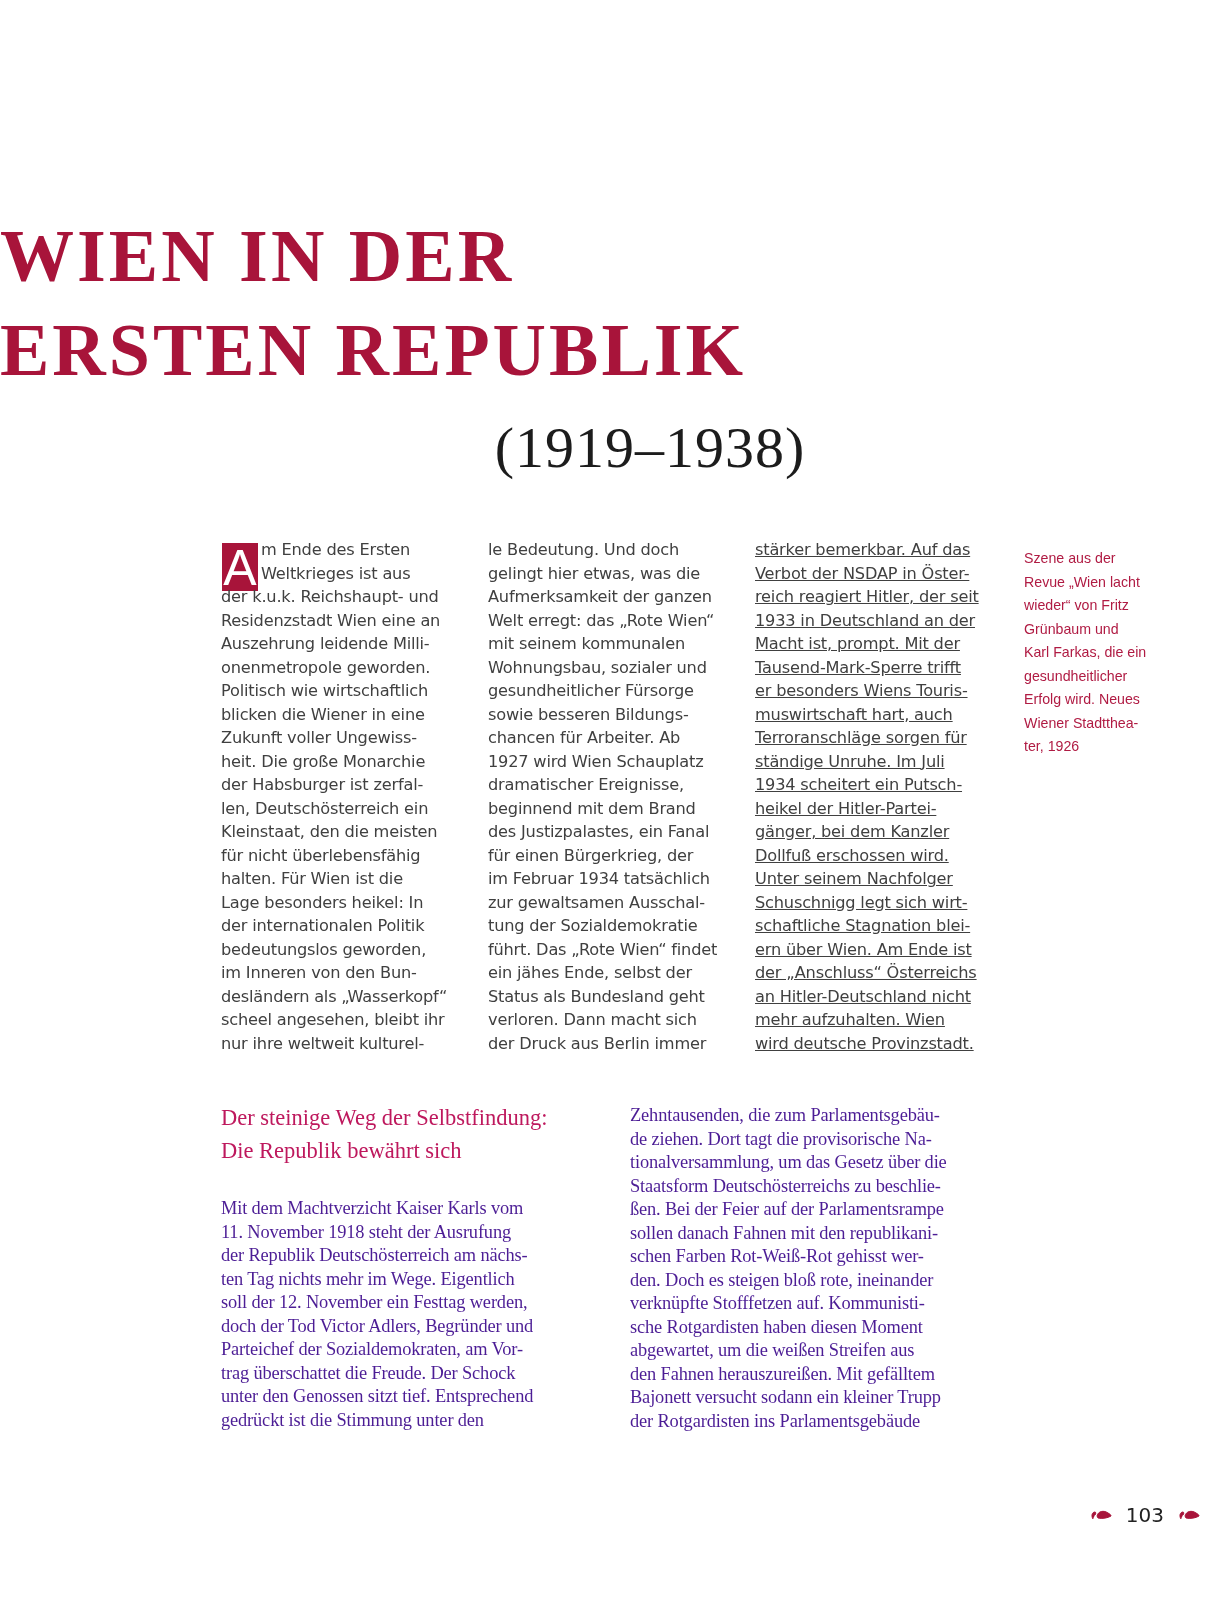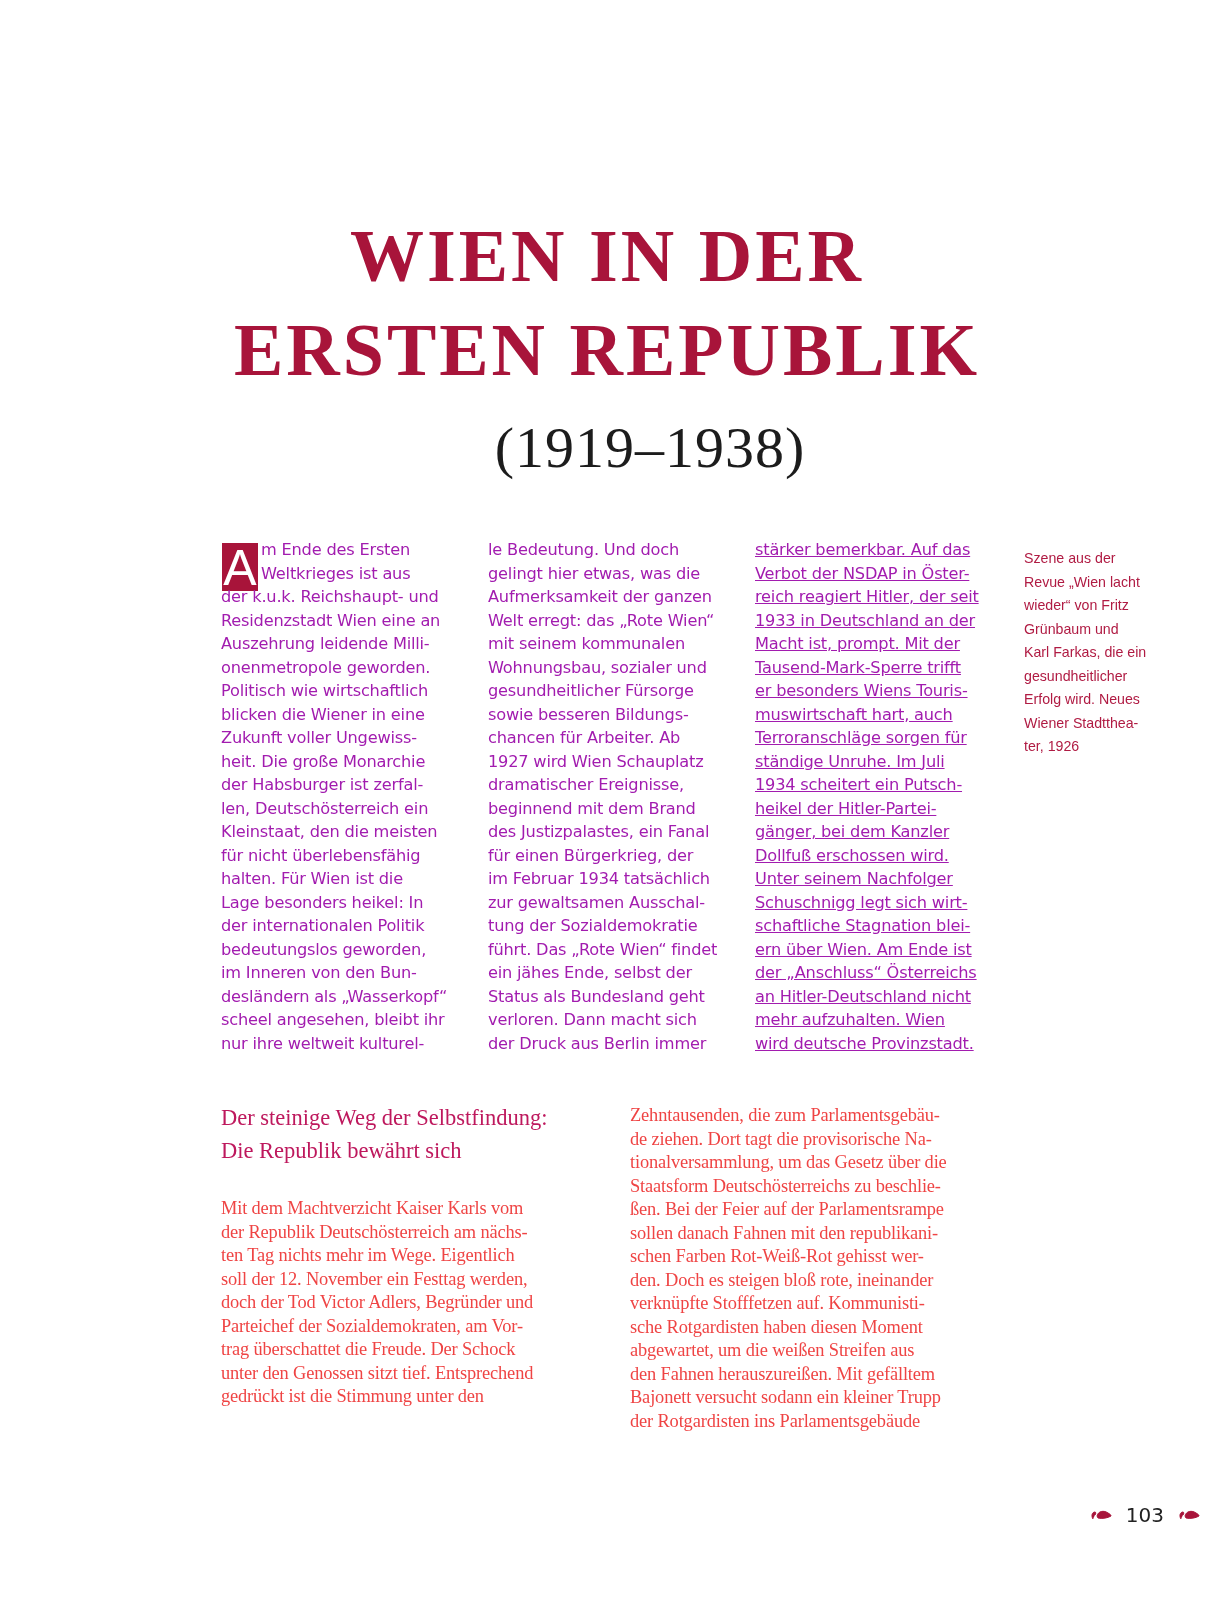--- a/index.html
+++ b/index.html
@@ -1,33 +1,33 @@
 <!DOCTYPE html>
 <html><head>
 <meta charset="utf-8">
 <style>
   html, body { margin: 0; padding: 0; background: #ffffff; }
   body { width: 1214px; height: 1600px; position: relative; overflow: hidden; }
   .title {
-    position: absolute; left: 0; width: 1214px; text-align: center;
+    position: absolute; left: 0; width: 1214px; 
     font-family: "Liberation Serif", serif; color: #a8143a;
     font-size: 74px; letter-spacing: 3px; line-height: 1; margin: 0;
   }
   .title.l1 { top: 219px; }
   .title.l2 { top: 313px; }
   .years {
     position: absolute; left: 0; width: 1214px; text-align: center; top: 419px;
     font-family: "Liberation Serif", serif; color: #1c1c1c; font-size: 58px; line-height: 1;
     letter-spacing: 1px;
     margin-left: 43px;
   }
   .col {
     position: absolute; top: 538px; width: 252px;
     font-family: "DejaVu Sans", sans-serif; font-size: 16.2px; line-height: 23.5px;
-    color: #a21caf; letter-spacing: -0.2px;
+    color: #404040; letter-spacing: -0.2px;
   }
   .col .ln { display: block; white-space: nowrap; }
   .c1 { left: 221px; }
   .c2 { left: 488px; }
   .c3 { left: 755px; text-decoration: underline; }
   .dropcap {
     position: absolute; left: 222px; top: 543px; width: 36px; height: 48px;
     background: #a8143a; color: #ffffff; font-family: "Liberation Sans", sans-serif;
     font-size: 50px; line-height: 50px; text-align: center;
   }
@@ -40,21 +40,21 @@
   .caption .ln { display: block; white-space: nowrap; }
   .subhead {
     position: absolute; left: 221px; top: 1101px; width: 380px;
     font-family: "Liberation Serif", serif; font-size: 22.5px; line-height: 33px;
     color: #be185d;
   }
   .subhead .ln { display: block; white-space: nowrap; }
   .bcol {
     position: absolute; width: 370px;
     font-family: "Liberation Serif", serif; font-size: 18.4px; line-height: 23.5px;
-    color: #ef4444; letter-spacing: -0.15px;
+    color: #4c1d95; letter-spacing: -0.15px;
   }
   .bcol .ln { display: block; white-space: nowrap; }
   .b1 { left: 221px; top: 1197px; }
   .b2 { left: 630px; top: 1104px; }
   .footer {
     position: absolute; left: 0; width: 1214px; top: 1500px; text-align: right;
     font-family: "DejaVu Sans", sans-serif; font-size: 20px; color: #222; line-height: 26px;
   }
   .orn { color: #a8143a; font-size: 17px; display: inline-block; vertical-align: middle; margin: 0 14px; }
   .pnum { display: inline-block; vertical-align: middle; }
@@ -153,20 +153,21 @@
     <span class="ln">ter, 1926</span>
   </div>
 
 <div class="subhead">
     <span class="ln">Der steinige Weg der Selbstfindung:</span>
     <span class="ln">Die Republik bewährt sich</span>
   </div>
 
 <div class="bcol b1">
     <span class="ln">Mit dem Machtverzicht Kaiser Karls vom</span>
+    <span class="ln">11. November 1918 steht der Ausrufung</span>
     <span class="ln">der Republik Deutschösterreich am nächs-</span>
     <span class="ln">ten Tag nichts mehr im Wege. Eigentlich</span>
     <span class="ln">soll der 12. November ein Festtag werden,</span>
     <span class="ln">doch der Tod Victor Adlers, Begründer und</span>
     <span class="ln">Parteichef der Sozialdemokraten, am Vor-</span>
     <span class="ln">trag überschattet die Freude. Der Schock</span>
     <span class="ln">unter den Genossen sitzt tief. Entsprechend</span>
     <span class="ln">gedrückt ist die Stimmung unter den</span>
   </div>
 <div class="bcol b2">

